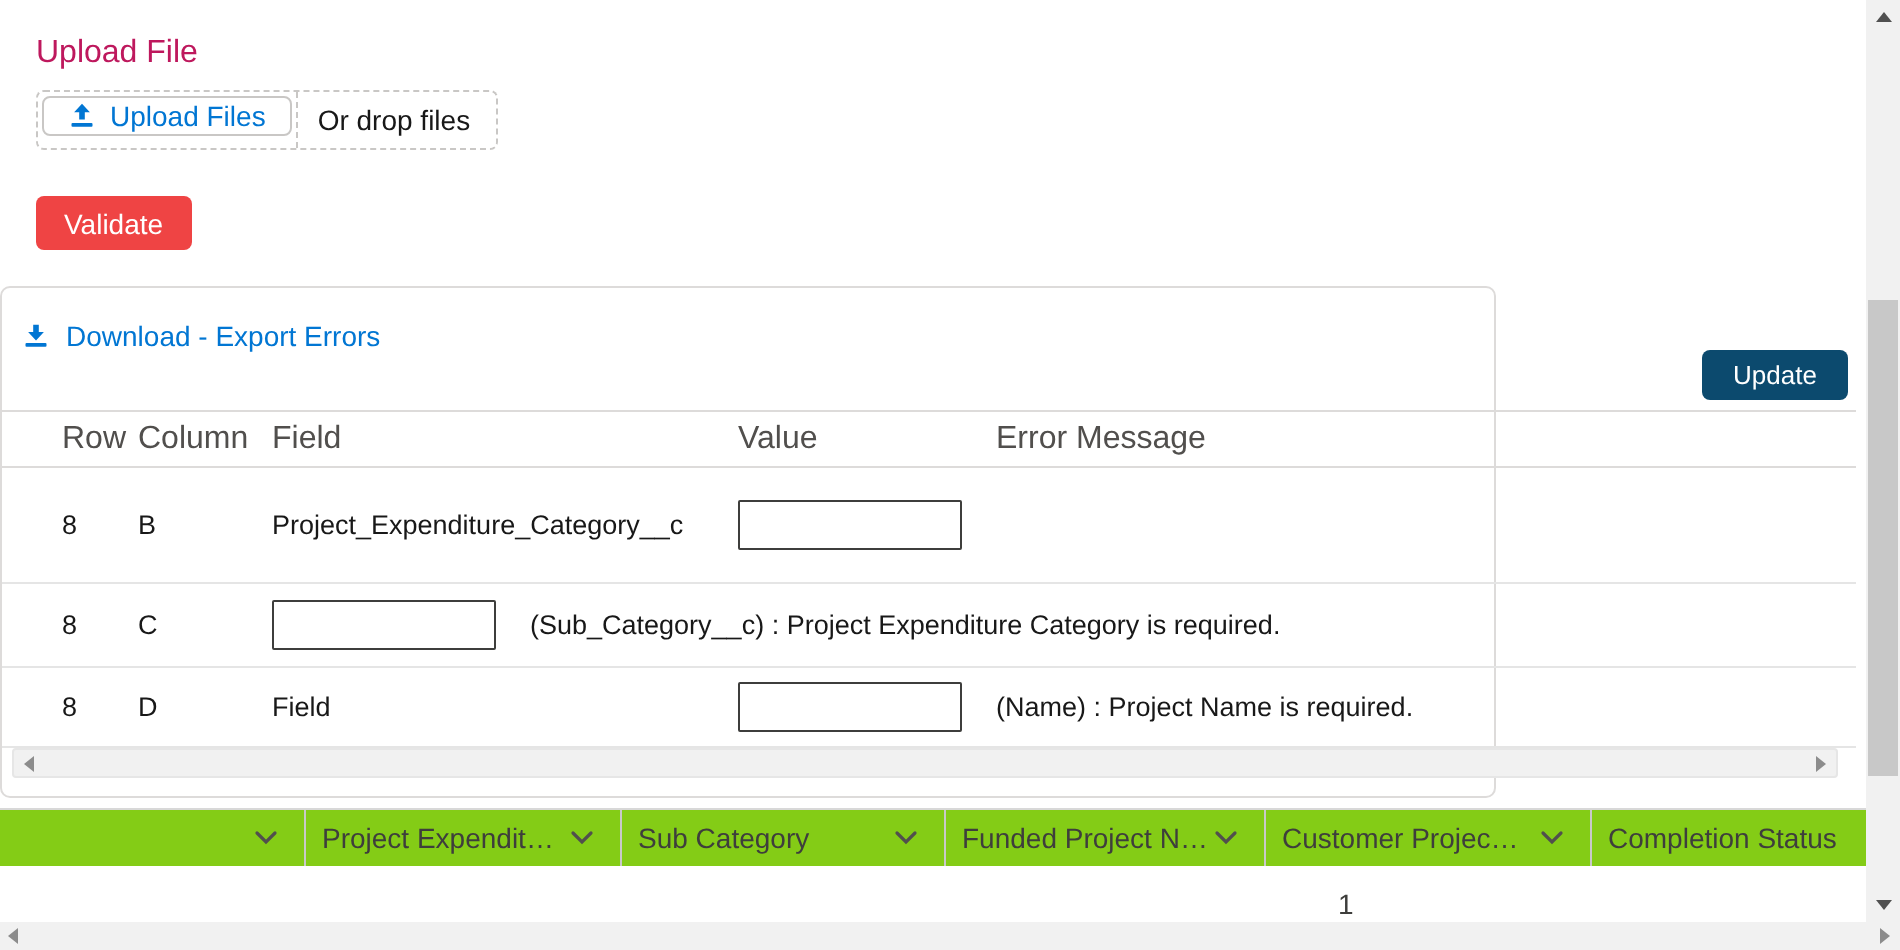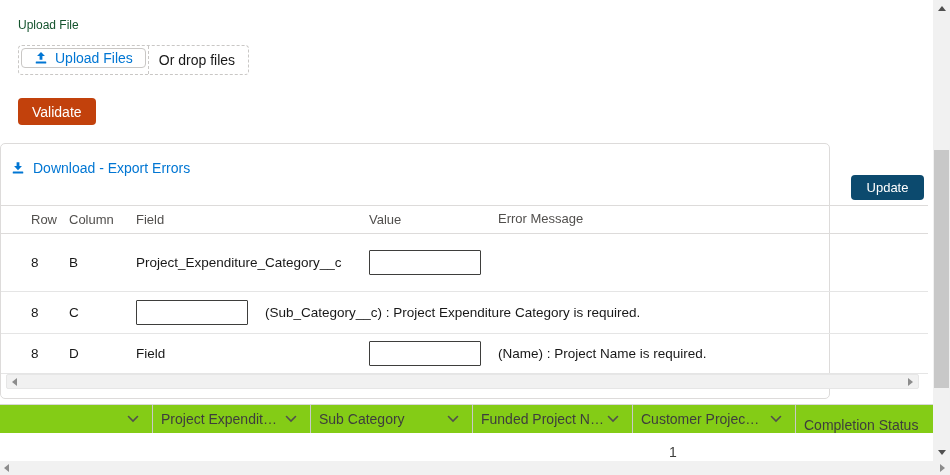--- a/index.html
+++ b/index.html
@@ -8,21 +8,21 @@
     position: relative;
     font-family: "Liberation Sans", sans-serif;
     background: #ffffff;
     overflow: hidden;
     color: #181818;
   }
 
   
   .heading {
     position: absolute; left: 18px; top: 18px;
-    font-size: 12px; color: #14532d; font-weight: 400;
+    font-size: 16px; color: #be185d; font-weight: 400;
   }
   .dropzone {
     position: absolute; left: 18px; top: 45px; height: 30px;
     display: inline-flex; align-items: stretch;
     border: 1px dashed #c9c7c5; border-radius: 4px; background: #fff;
   }
   .upload-btn {
     margin: 2px; height: 20px;
     display: inline-flex; align-items: center; gap: 7px;
     padding: 0 12px;
@@ -31,47 +31,47 @@
     font-family: "Liberation Sans", sans-serif;
   }
   .drop-divider { width: 0; border-left: 1px dashed #c9c7c5; }
   .drop-text {
     display: inline-flex; align-items: center;
     padding: 0 13px 0 10px; font-size: 14px; color: #181818;
   }
   .validate-btn {
     position: absolute; left: 18px; top: 98px; height: 27px;
     padding: 0 14px;
-    background: #c2410c; color: #fff; border: none; border-radius: 4px;
+    background: #ef4444; color: #fff; border: none; border-radius: 4px;
     font-size: 14px; cursor: pointer;
     font-family: "Liberation Sans", sans-serif;
   }
 
   
   .card {
-    position: absolute; left: 0; top: 143px; width: 830px; height: 256px;
+    position: absolute; left: 0; top: 143px; width: 748px; height: 256px;
     background: #fff; border: 1px solid #dddbda; border-radius: 5px;
   }
   .download-row {
     position: absolute; left: 10px; top: 16px;
     display: inline-flex; align-items: center; gap: 8px;
     color: #0176d3; font-size: 14px; cursor: pointer;
   }
   .update-btn {
     position: absolute; left: 850px; top: 31px; width: 73px; height: 25px;
     background: #0c4a6e; color: #fff; border: none; border-radius: 4px;
     font-size: 13px; cursor: pointer;
     font-family: "Liberation Sans", sans-serif;
   }
 
   .etable { position: absolute; left: 0; top: 61px; width: 927px; }
   .et-head {
     display: flex; align-items: center; height: 29px;
     border-top: 1px solid #dddbda; border-bottom: 1px solid #dddbda;
-    color: #514f4d; font-size: 13px;
+    color: #514f4d; font-size: 16px;
   }
   .et-row {
     display: flex; align-items: center;
     border-bottom: 1px solid #e5e5e5;
     font-size: 13.5px; color: #181818;
   }
   .et-row.tall { height: 58px; }
   .et-row.mid  { height: 42px; }
   .et-row.low  { height: 40px; }
   .cl-rownum { margin-left: 30px; width: 38px; }
@@ -98,21 +98,21 @@
   .preview-head {
     position: absolute; left: 0; top: 404px; width: 950px; height: 29px;
     display: flex; border-top: 1px solid #d8d8d8;
     font-size: 14px; color: #3e3e3c; background: #84cc16;
   }
   .ph-cell {
     display: flex; align-items: center; justify-content: space-between;
     padding: 0 13px 0 8px; border-right: 1px solid #c9c9c9;
     cursor: pointer; overflow: hidden; white-space: nowrap;
   }
-  .ph-cell:last-child { border-right: none; align-items: flex-end; }
+  .ph-cell:last-child { border-right: none; }
   .ph-c0 { width: 153px; }
   .ph-c1 { width: 158px; }
   .ph-c2 { width: 162px; }
   .ph-c3 { width: 160px; }
   .ph-c4 { width: 163px; align-items: center; }
   .ph-c5 { flex: 1; }
   .pd-cell { position: absolute; top: 444px; font-size: 14px; color: #3e3e3c; }
   .pd-1 { left: 669px; }
   .pd-2 { left: 840px; margin-top: 18px; }
 

